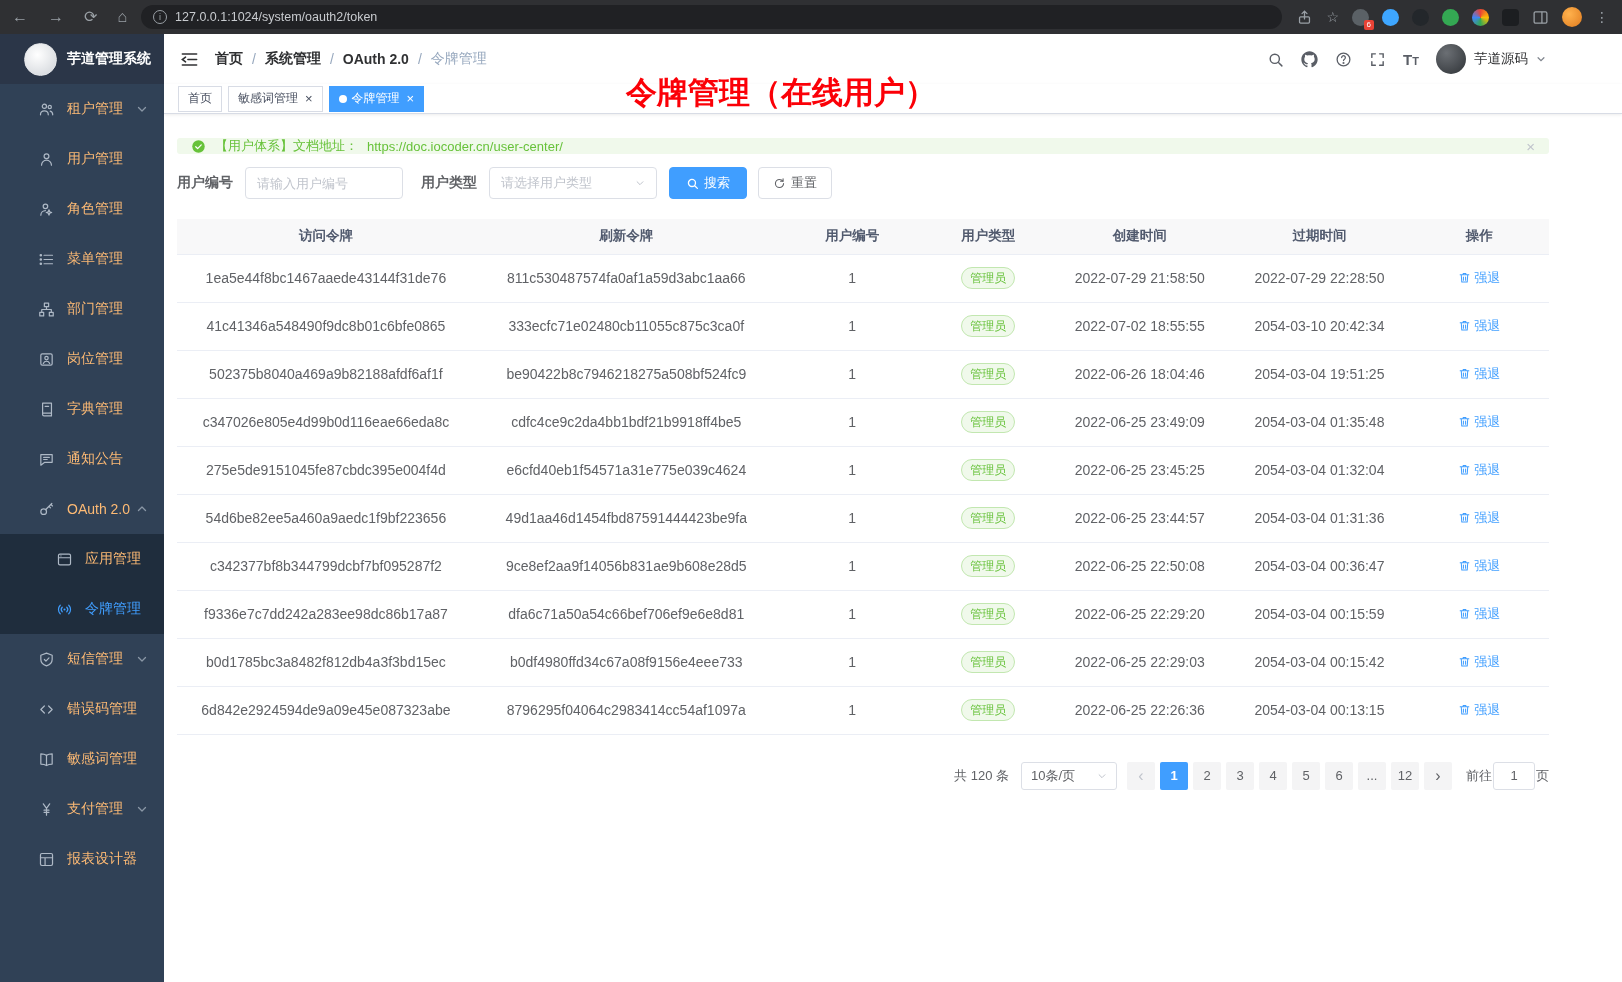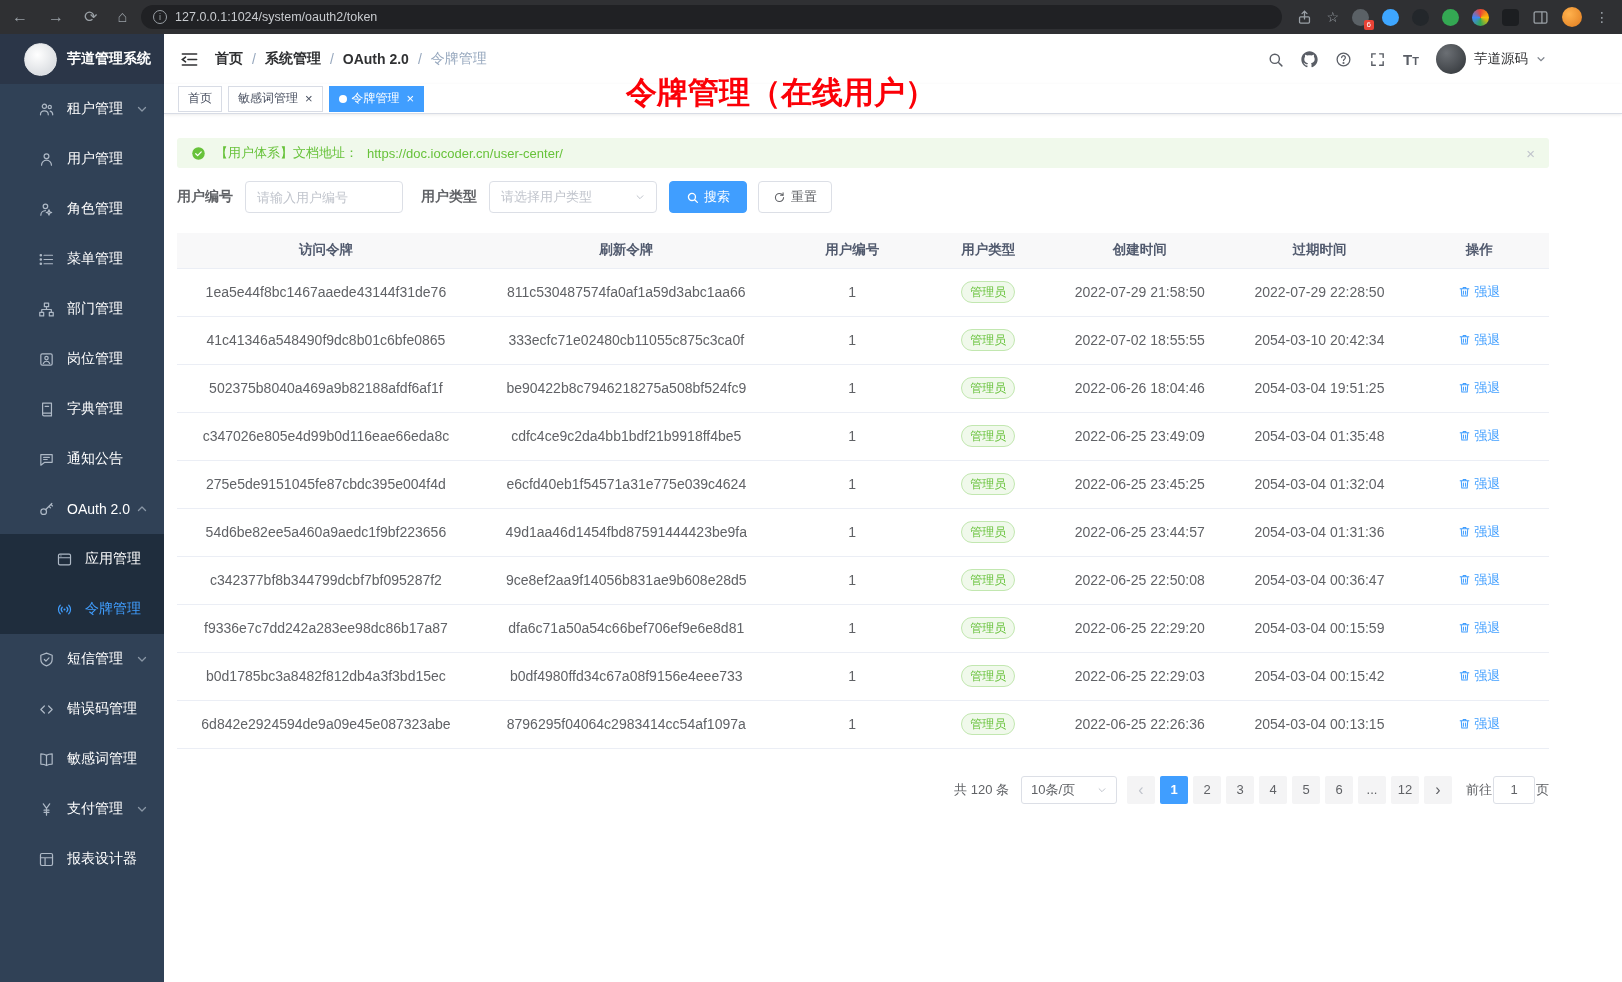--- a/index.html
+++ b/index.html
@@ -20,21 +20,21 @@
   .b-avatar{width:20px;height:20px;border-radius:50%;background:radial-gradient(circle at 35% 35%,#ffb24d,#e07b1f)}
   .dots{font-size:14px;letter-spacing:1px}
 
   
   .app{flex:1;display:flex;min-height:0}
   .sidebar{width:164px;background:#304156;flex:0 0 auto;overflow:hidden;display:flex;flex-direction:column}
   .logo{height:50px;background:#2b3648;display:flex;align-items:center;gap:10px;padding-left:24px;flex:0 0 auto}
   .logo-avatar{width:33px;height:33px;border-radius:50%;background:radial-gradient(circle at 40% 35%,#ffffff,#cfd3d8);border:1px solid #e5e7ea}
   .logo-title{color:#fff;font-size:14px;font-weight:700}
   .menu{flex:1;overflow:hidden}
-  .menu-item{height:50px;display:flex;align-items:center;padding:0 16px 0 38px;color:#ffffff;font-size:14px;cursor:pointer}
+  .menu-item{height:50px;display:flex;align-items:center;padding:0 16px 0 38px;color:#fdba74;font-size:14px;cursor:pointer}
   .menu-item .mi-icon{width:17px;height:17px;margin-right:12px;flex:0 0 auto;color:#aeb9c6}
   .menu-item .mi-icon svg{width:17px;height:17px;display:block}
   .menu-item.sub{background:#1f2d3d;padding-left:56px}
   .menu-item.active,.menu-item.active .mi-icon{color:#409eff}
   .mi-chevron{margin-left:auto;color:#8a97a6}
   .mi-chevron svg{width:12px;height:12px;display:block}
 
   .main{flex:1;display:flex;flex-direction:column;position:relative;min-width:0;background:#fff}
 
   
@@ -62,21 +62,21 @@
   .tag .tag-dot{width:8px;height:8px;border-radius:50%;background:#fff;display:none}
   .tag.active{background:#409eff;border-color:#409eff;color:#fff}
   .tag.active .tag-dot{display:inline-block}
   .tag-close{font-size:13px;line-height:1;cursor:pointer;margin-left:2px}
 
   
   .annotation{position:absolute;left:462px;top:38px;font-size:31px;font-weight:700;color:#fb0007;z-index:30;white-space:nowrap}
 
   
   .content{flex:1;padding:24px 73px 0 13px;overflow:hidden}
-  .alert{height:30px;background:#f0f9eb;border-radius:3px;display:flex;align-items:center;gap:9px;padding:0 14px;font-size:13px;color:#67c23a}
+  .alert{height:16px;background:#f0f9eb;border-radius:3px;display:flex;align-items:center;gap:9px;padding:0 14px;font-size:13px;color:#67c23a}
   .alert-link{color:#67c23a;text-decoration:none;cursor:pointer}
   .alert-close{margin-left:auto;color:#c0c4cc;font-size:15px;cursor:pointer}
 
   .filters{display:flex;align-items:center;margin-top:13px;height:32px}
   .f-label{font-size:14px;font-weight:700;color:#606266;margin-right:12px;white-space:nowrap}
   .f-input{width:158px;height:32px;border:1px solid #dcdfe6;border-radius:4px;padding:0 11px;font-size:13px;color:#606266;outline:none;margin-right:18px;font-family:inherit}
   .f-input::placeholder{color:#c0c4cc}
   .f-select{width:168px;height:32px;border:1px solid #dcdfe6;border-radius:4px;display:flex;align-items:center;justify-content:space-between;padding:0 11px;font-size:13px;color:#c0c4cc;margin-right:12px;cursor:pointer;background:#fff}
   .btn{height:32px;border-radius:4px;font-size:13px;display:inline-flex;align-items:center;gap:5px;cursor:pointer;font-family:inherit}
   .btn svg{width:13px;height:13px;display:block}

